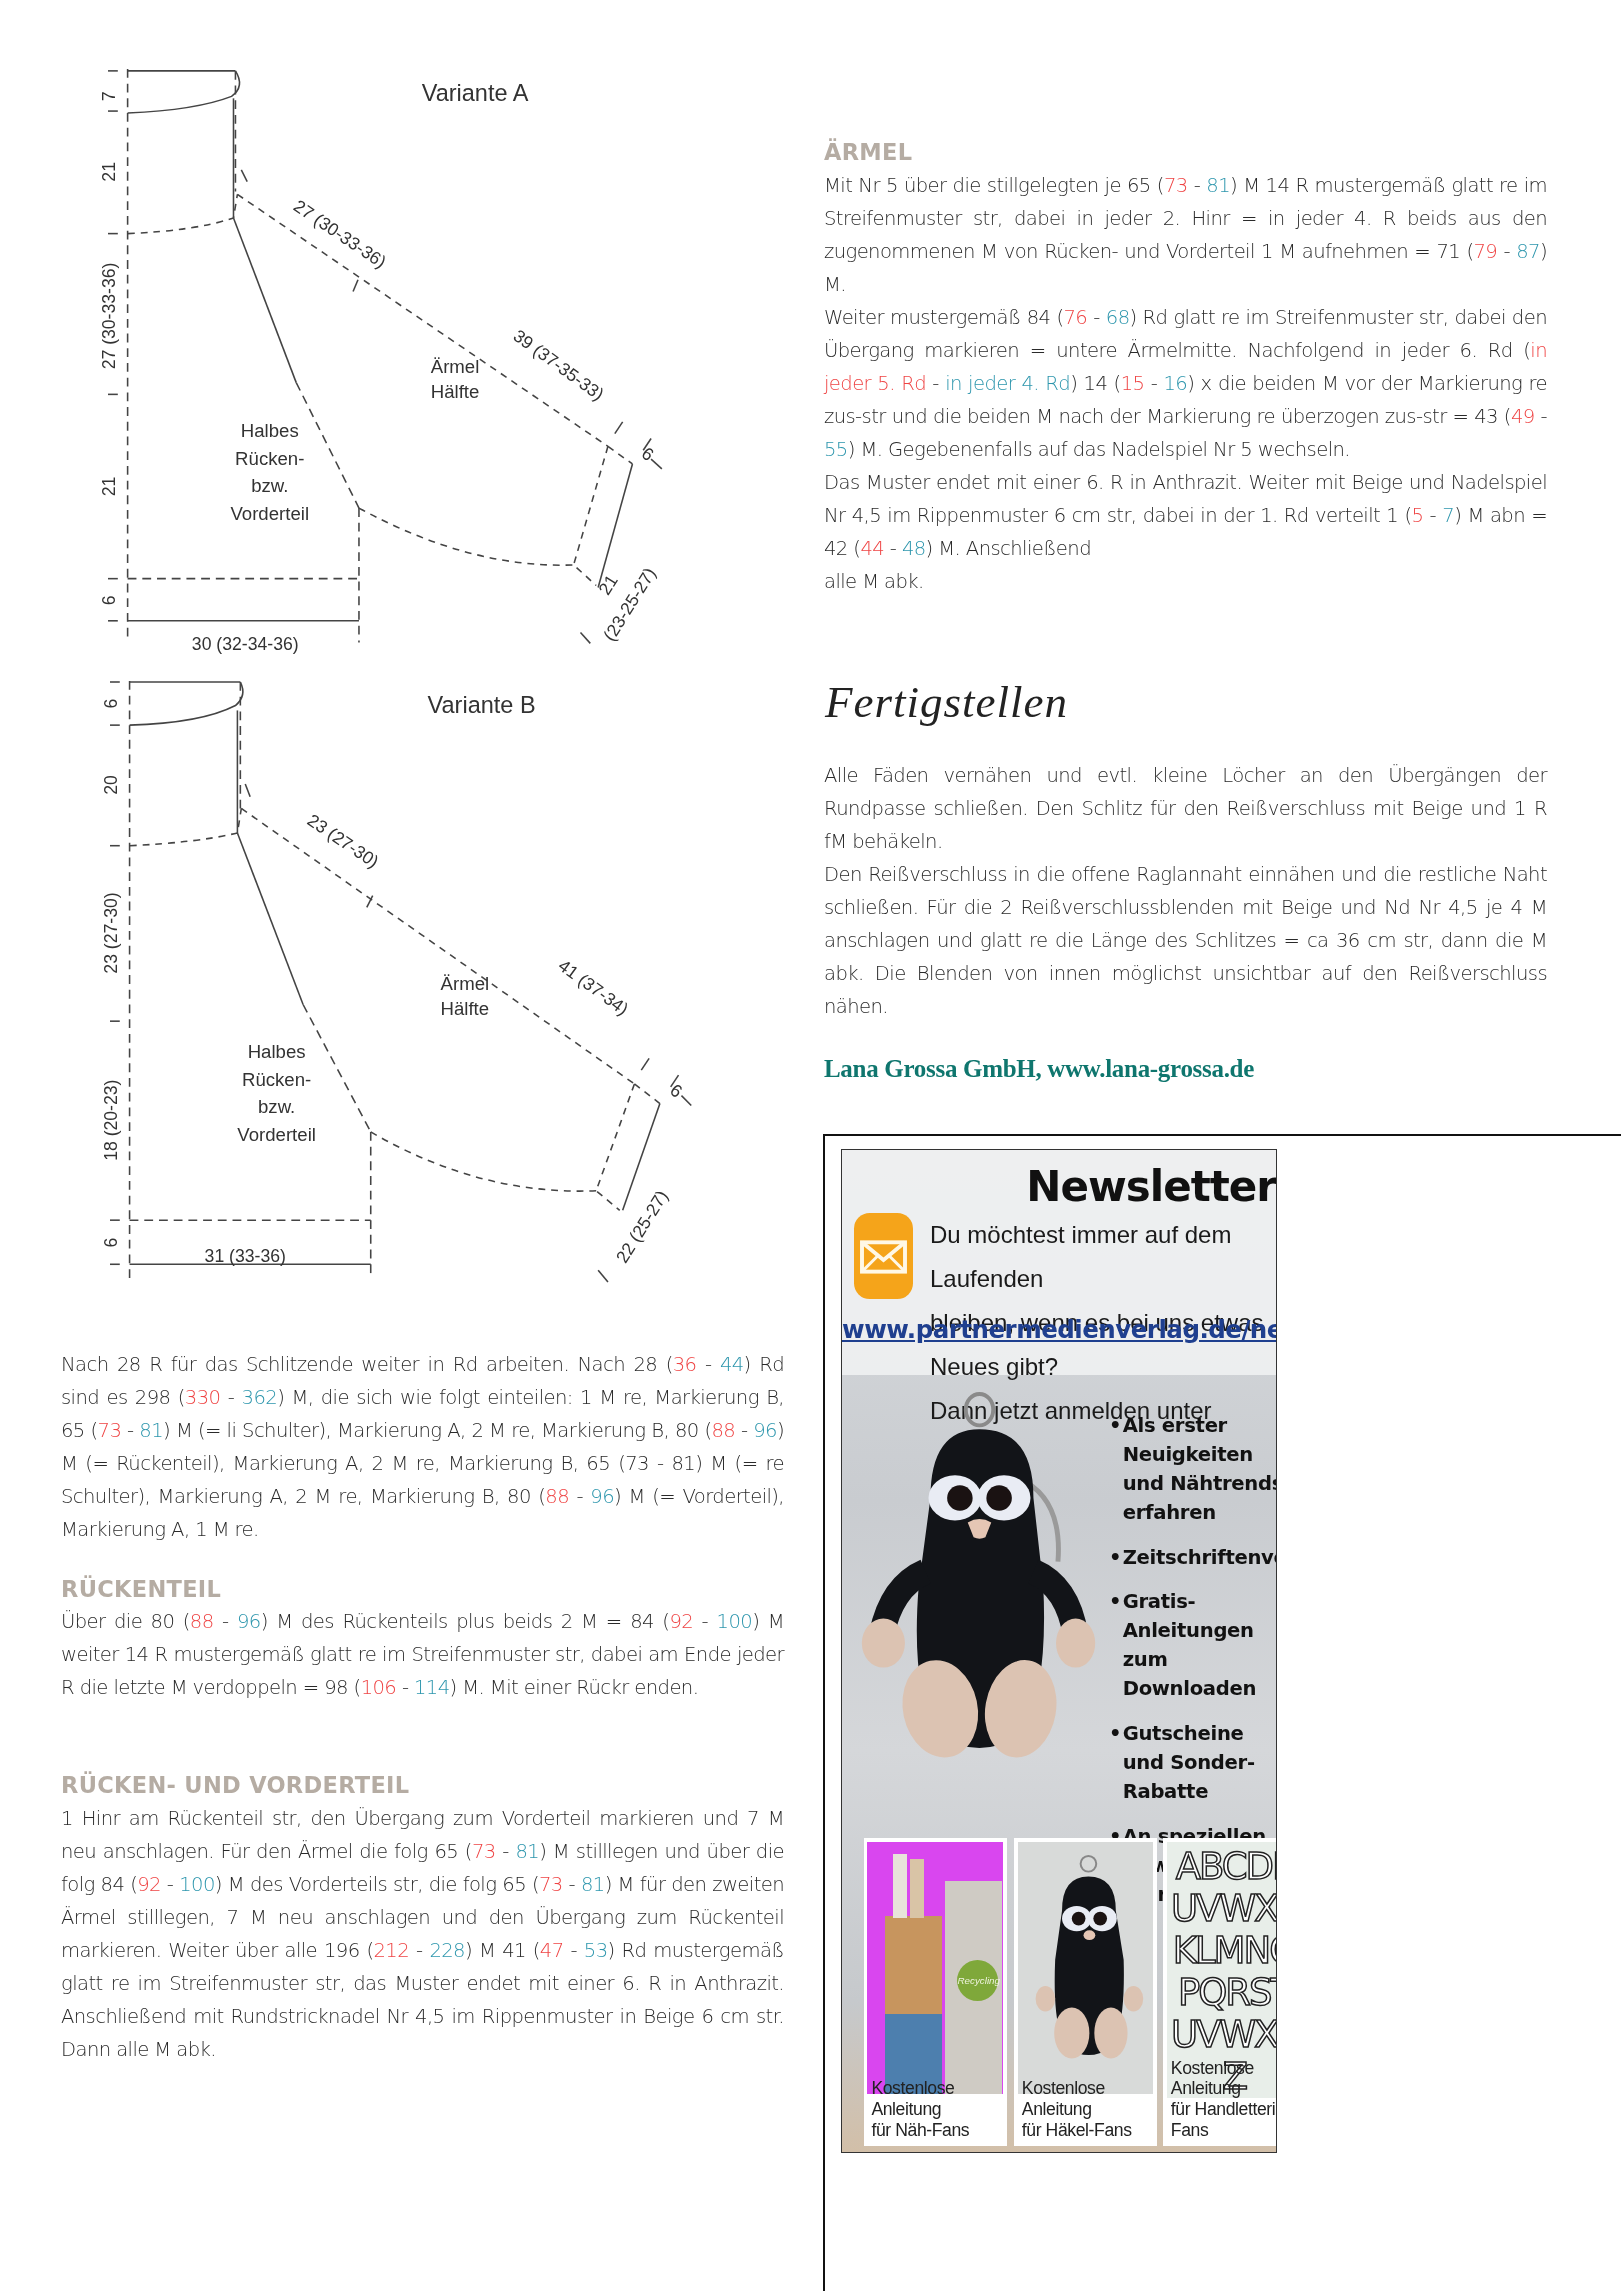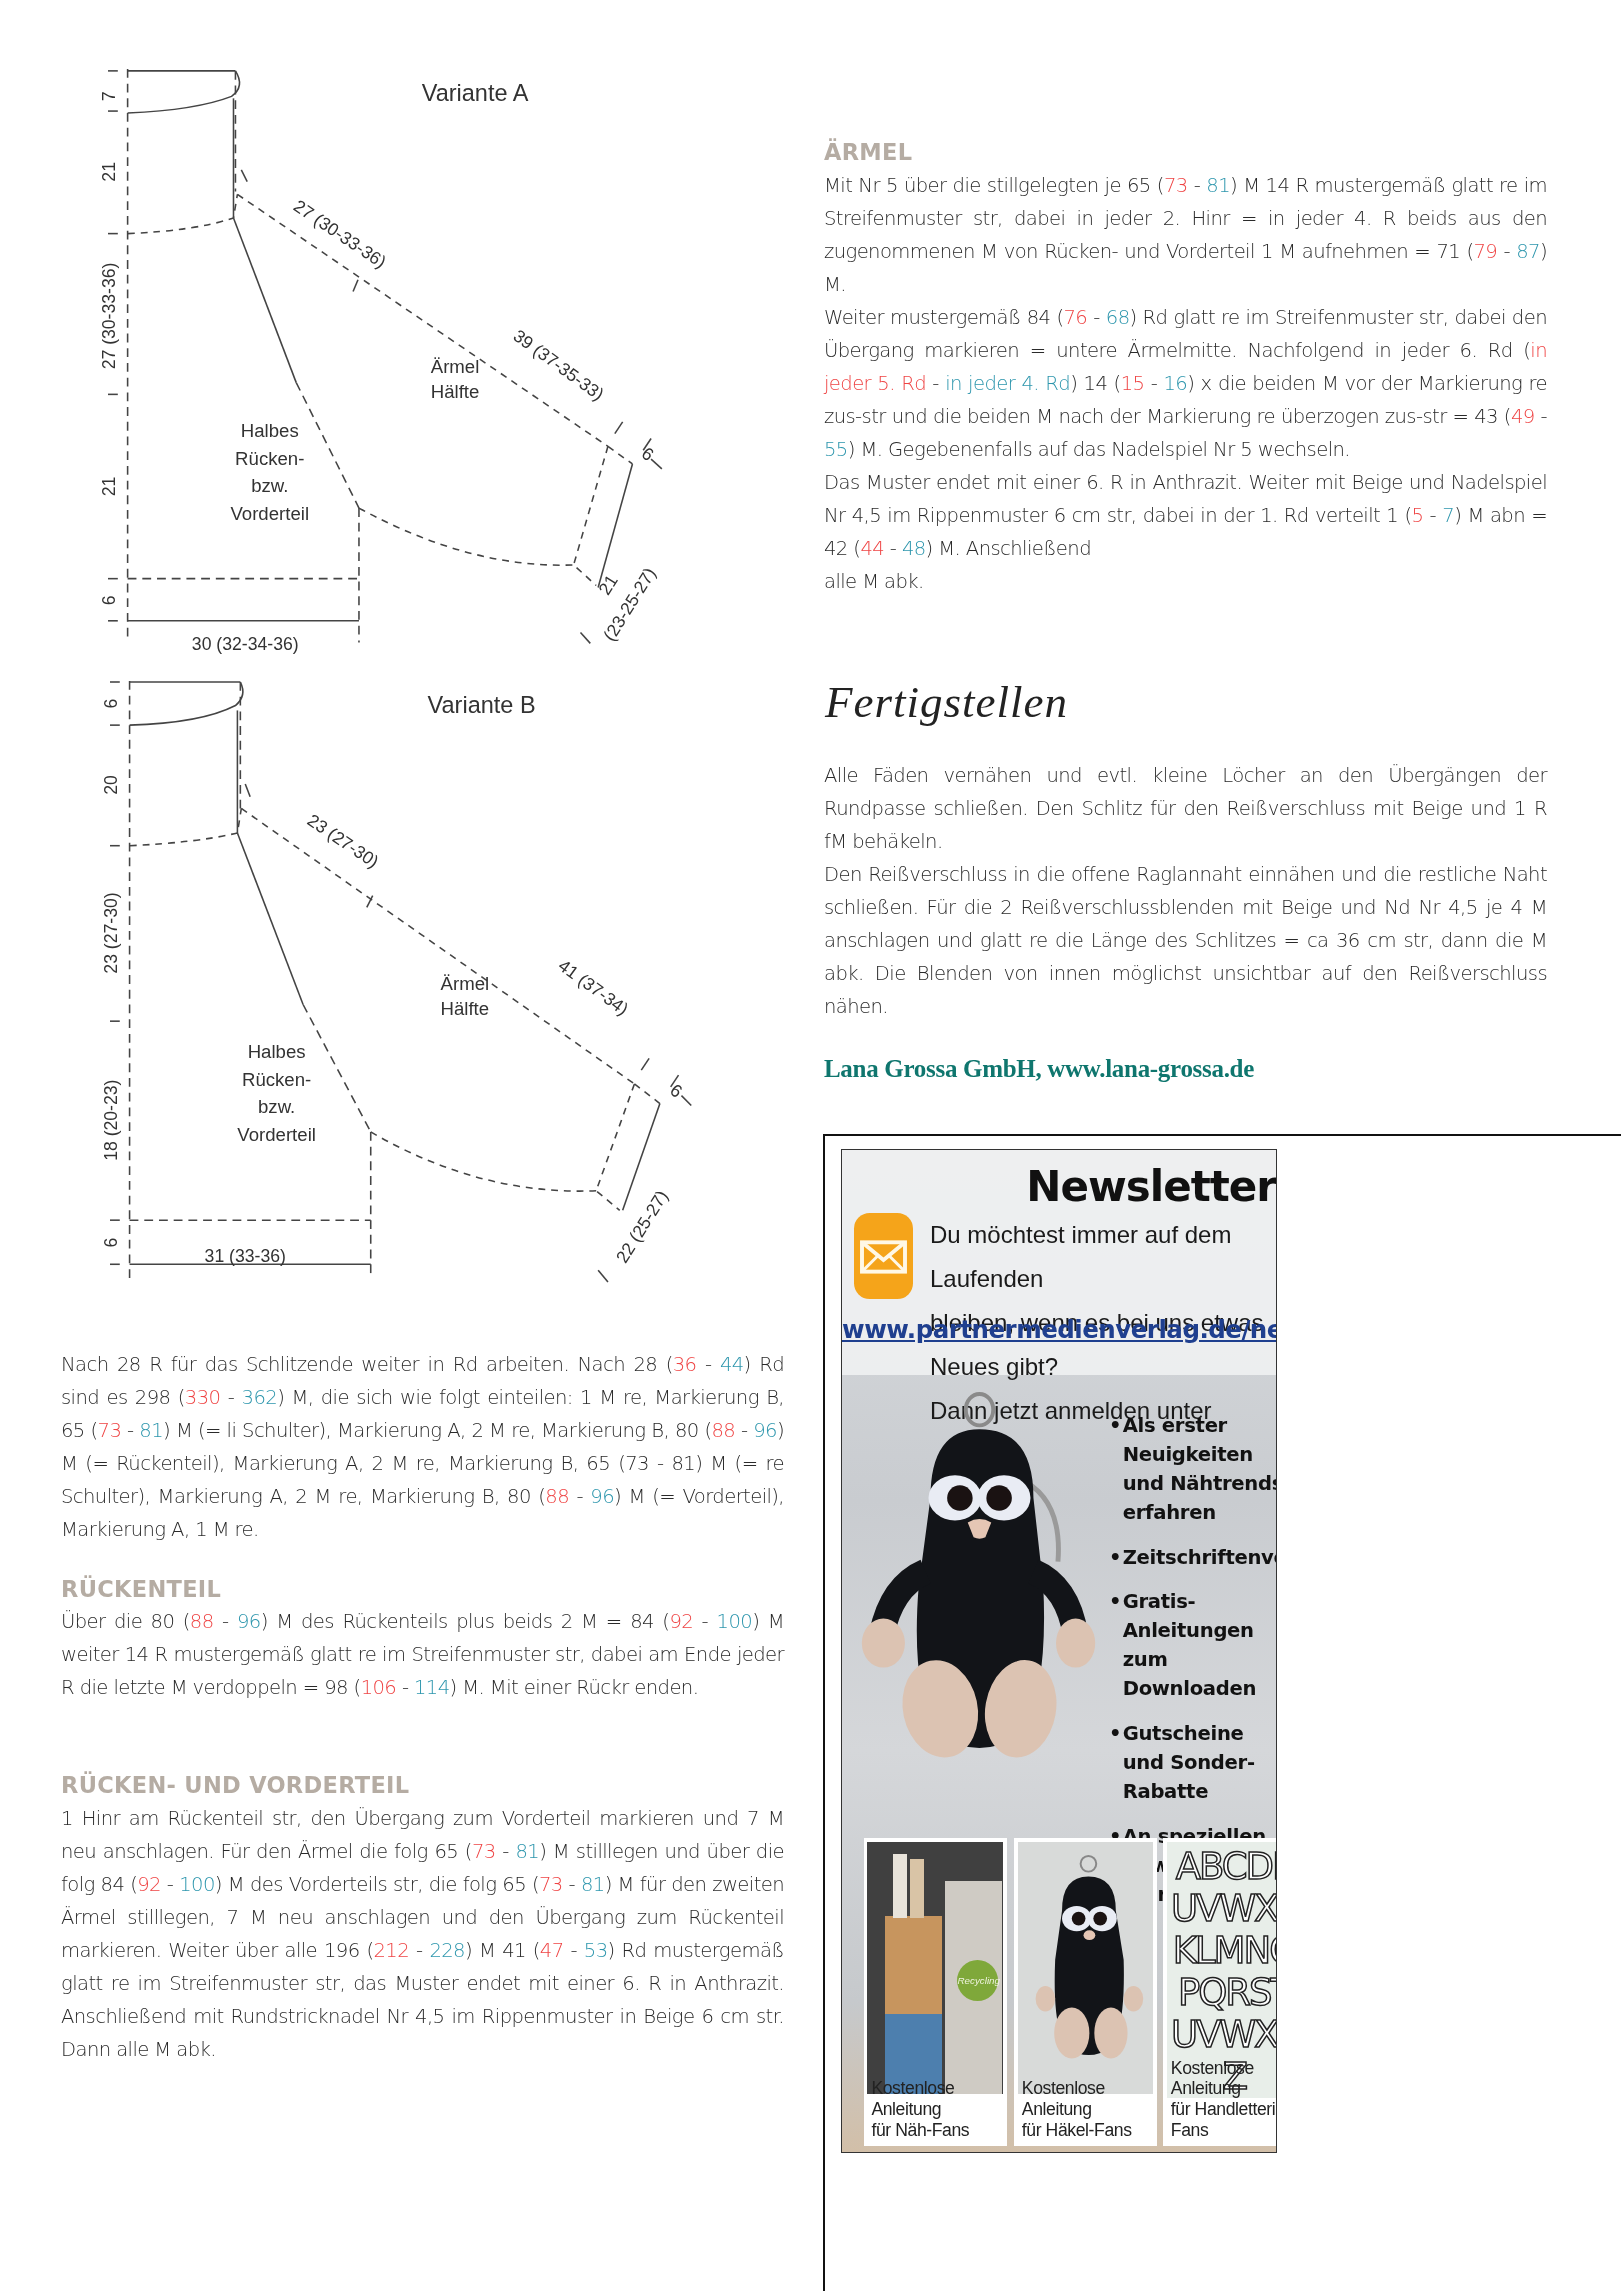--- a/index.html
+++ b/index.html
@@ -227,21 +227,21 @@
 
   <ul class="abs bullets" style="left:263px;top:257px;width:181px;margin:4px;padding:0;">
     <li>Als erster Neuigkeiten und Nähtrends erfahren</li>
     <li>Zeitschriftenvorstellungen</li>
     <li>Gratis-Anleitungen zum Downloaden</li>
     <li>Gutscheine und Sonder-Rabatte</li>
     <li>An speziellen Gewinn-spielen teilnehmen</li>
   </ul>
 
   <div class="abs card" style="left:21.6px;top:688px;width:143px;height:308px;">
-    <div class="card-img" style="background:#404040;padding-left:48px;">
+    <div class="card-img" style="background:#d946ef;padding-left:48px;">
       <div class="abs" style="left:17.6px;top:74px;width:57px;height:98px;background:#c7955e;"></div>
       <div class="abs" style="left:17.6px;top:172px;width:57px;height:80px;background:#4d7fae;"></div>
       <div class="abs" style="left:25.5px;top:11.8px;width:13.7px;height:64px;background:#e8e3da;"></div>
       <div class="abs" style="left:43px;top:17.6px;width:13.7px;height:59px;background:#d9c4a6;"></div>
       <div class="abs" style="left:78px;top:39px;width:57px;height:213px;background:#cfcbc4;"></div>
       <div class="abs" style="left:90px;top:118px;width:41px;height:41px;border-radius:50%;background:#7fa83a;color:#eef3df;font-size:9.8px;font-style:italic;text-align:center;line-height:41px;">Recycling</div>
     </div>
     <div class="card-cap">
       <div>Kostenlose Anleitung</div>
       <div>für Näh-Fans</div>

